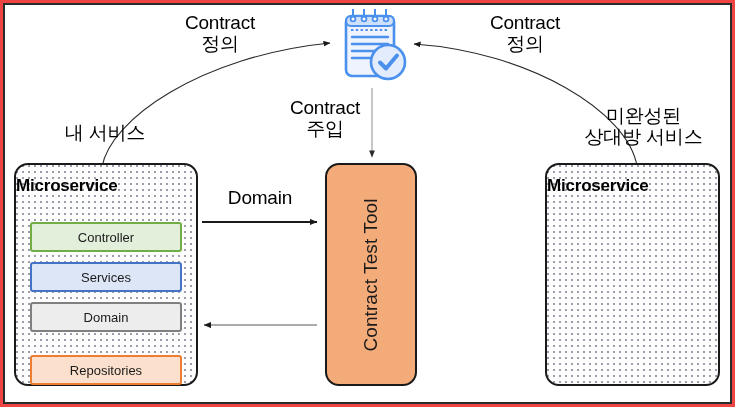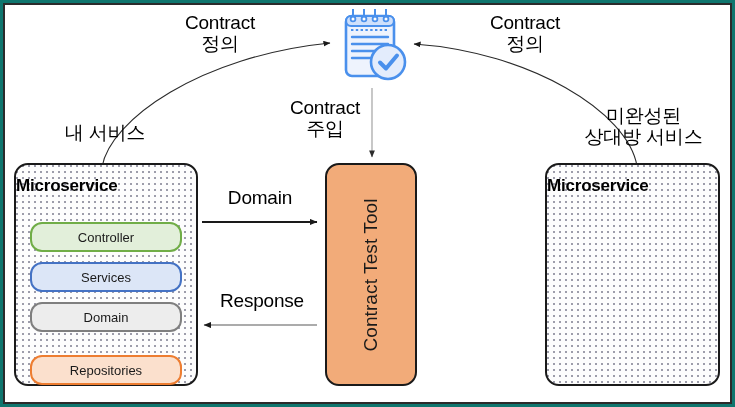--- a/index.html
+++ b/index.html
@@ -8,21 +8,21 @@
     background: #ffffff;
   }
   body {
     font-family: "Liberation Sans", "DejaVu Sans", sans-serif;
   }
 
   #canvas {
     position: relative;
     width: 735px;
     height: 407px;
-    background: #0f766e;
+    background: #ef4444;
     box-sizing: border-box;
     overflow: hidden;
   }
 
   
   .outer-frame {
     position: absolute;
     left: 3px;
     top: 3px;
     width: 729px;
@@ -74,21 +74,21 @@
     color: #000000;
     letter-spacing: -0.2px;
   }
 
   
   .layer-chip {
     position: absolute;
     height: 30px;
     left: 14px;
     right: 14px;
-    border-radius: 12px;
+    border-radius: 3px;
     border-width: 2px;
     border-style: solid;
     box-sizing: border-box;
     display: flex;
     align-items: center;
     justify-content: center;
     font-size: 13px;
     color: #1a1a1a;
   }
 
@@ -155,21 +155,20 @@
   <div class="label label-lg" style="left:265px; top:97px; width:120px;">Contract
 주입</div>
 
   <div class="label label-lg" style="left:35px; top:122px; width:140px;">내 서비스</div>
 
   <div class="label label-lg" style="left:561px; top:105px; width:165px;">미완성된
 상대방 서비스</div>
 
   <div class="label label-lg" style="left:200px; top:187px; width:120px;">Domain</div>
 
-  <div class="label label-lg" style="left:197px; top:290px; width:130px;">Response</div>
 
   <div class="ms-box" style="left:14px; top:163px; width:184px; height:223px;">
     <div class="ms-title">Microservice</div>
 
     <div class="layer-chip" style="top:57px; background:#e2efda; border-color:#70ad47;">
       <span>Controller</span>
     </div>
 
     <div class="layer-chip" style="top:97px; background:#dce6f7; border-color:#4472c4;justify-content:center;">
       <span>Services</span>

